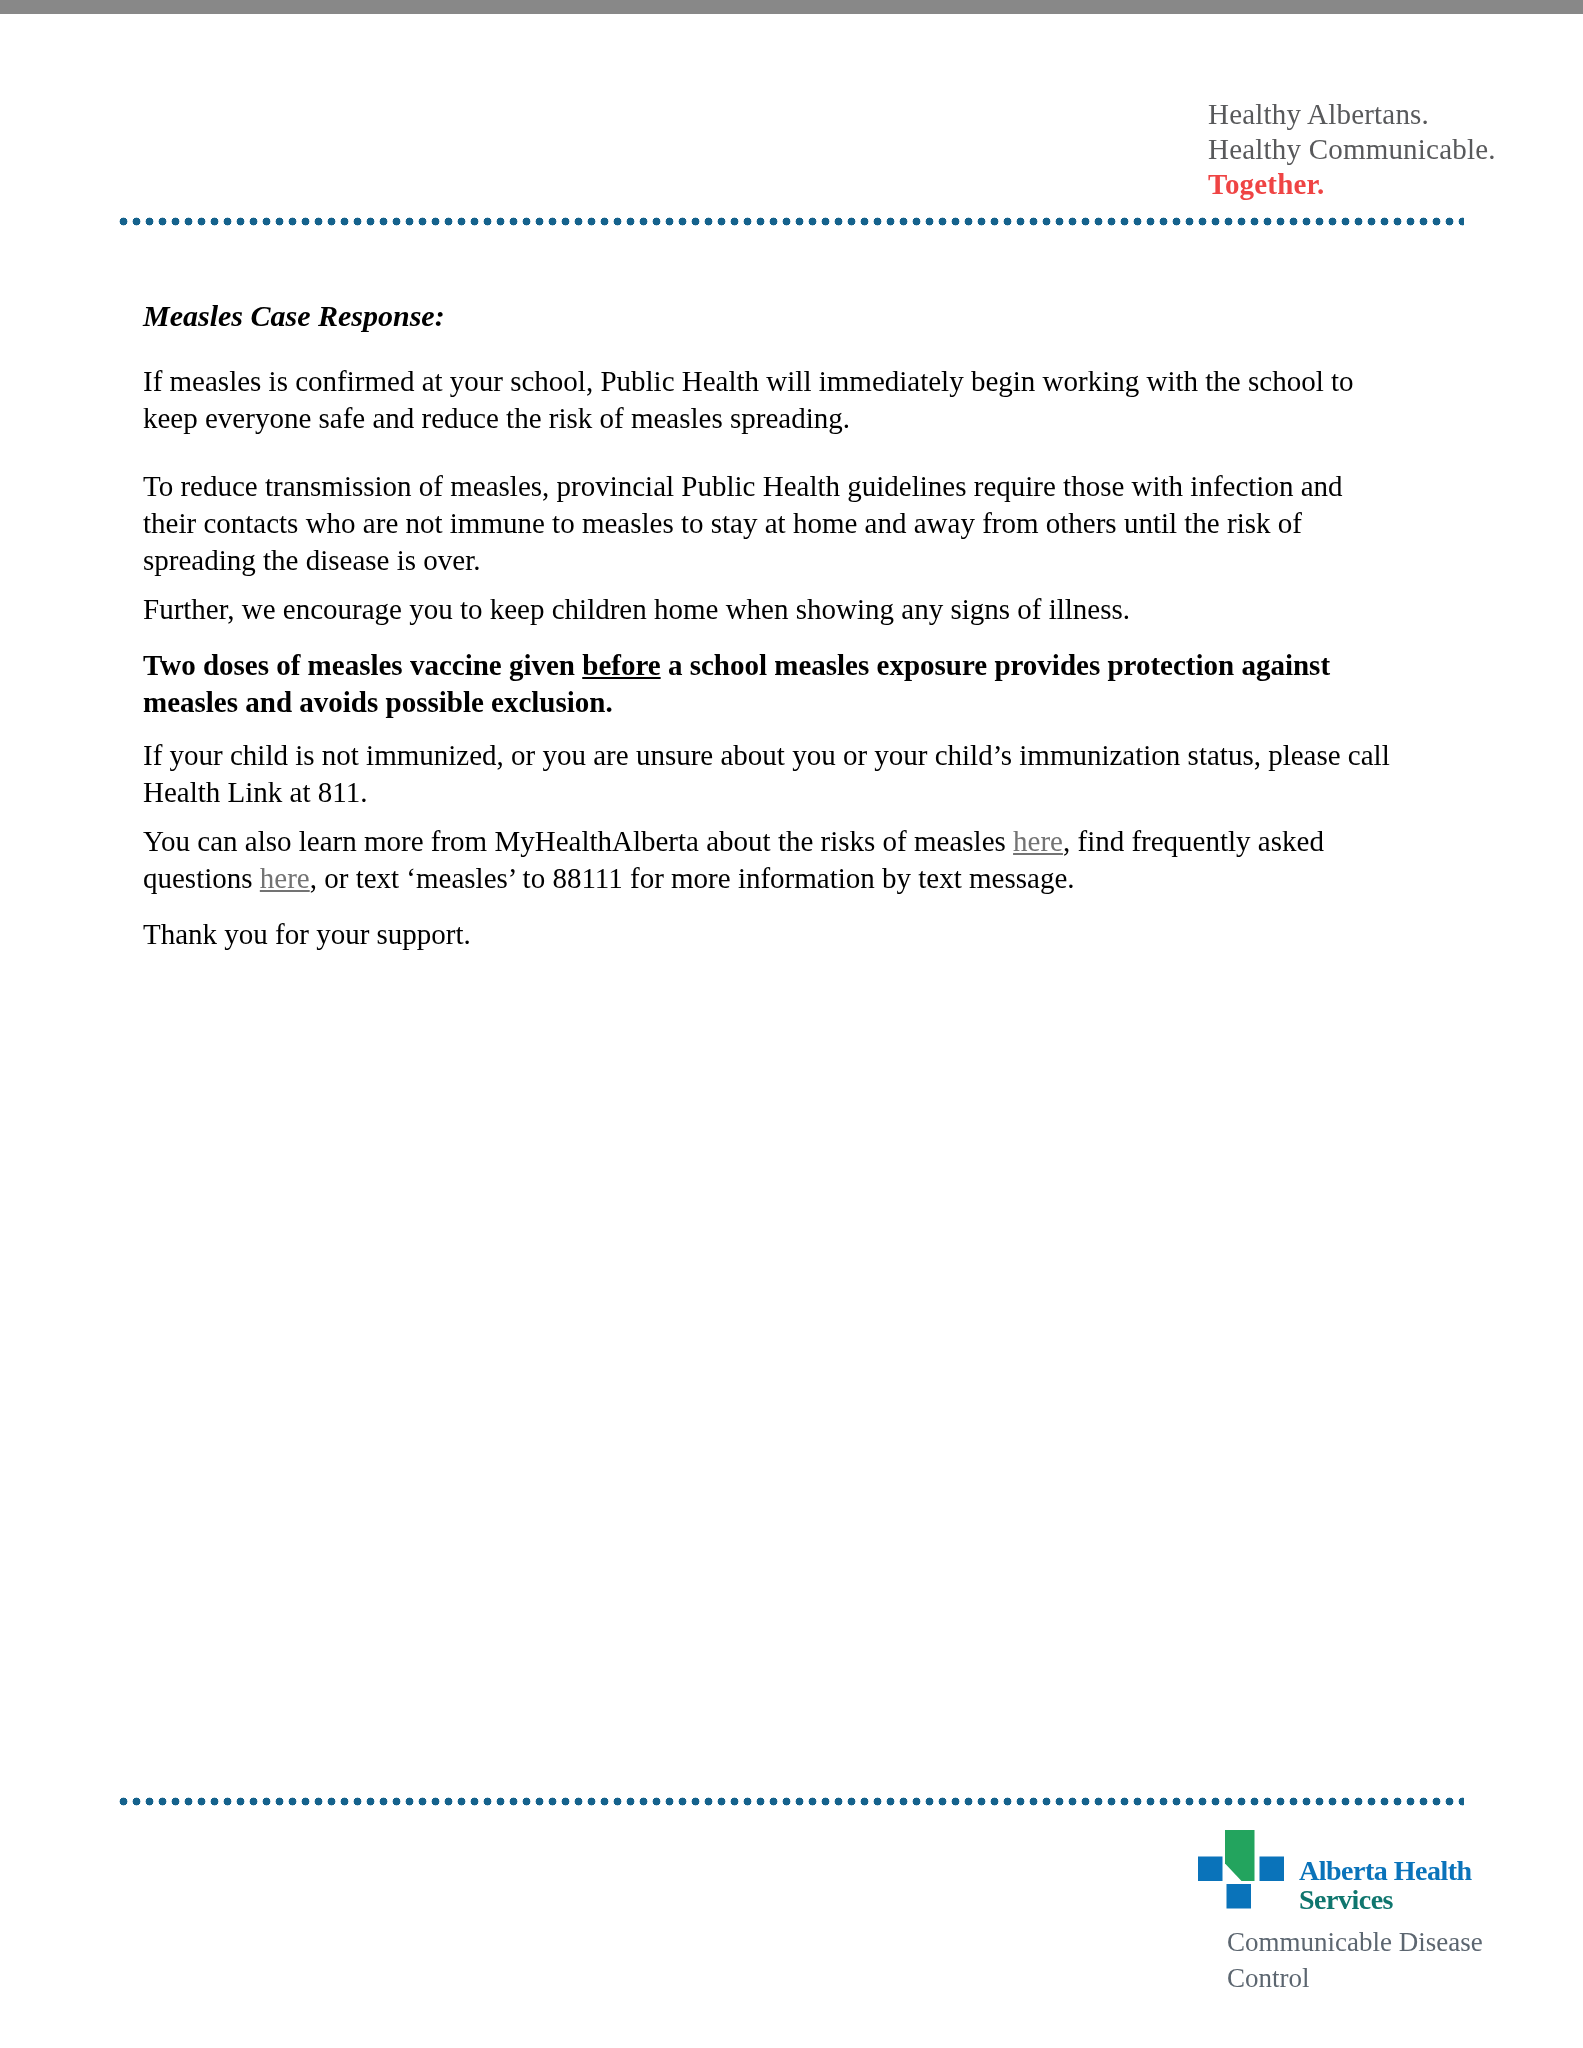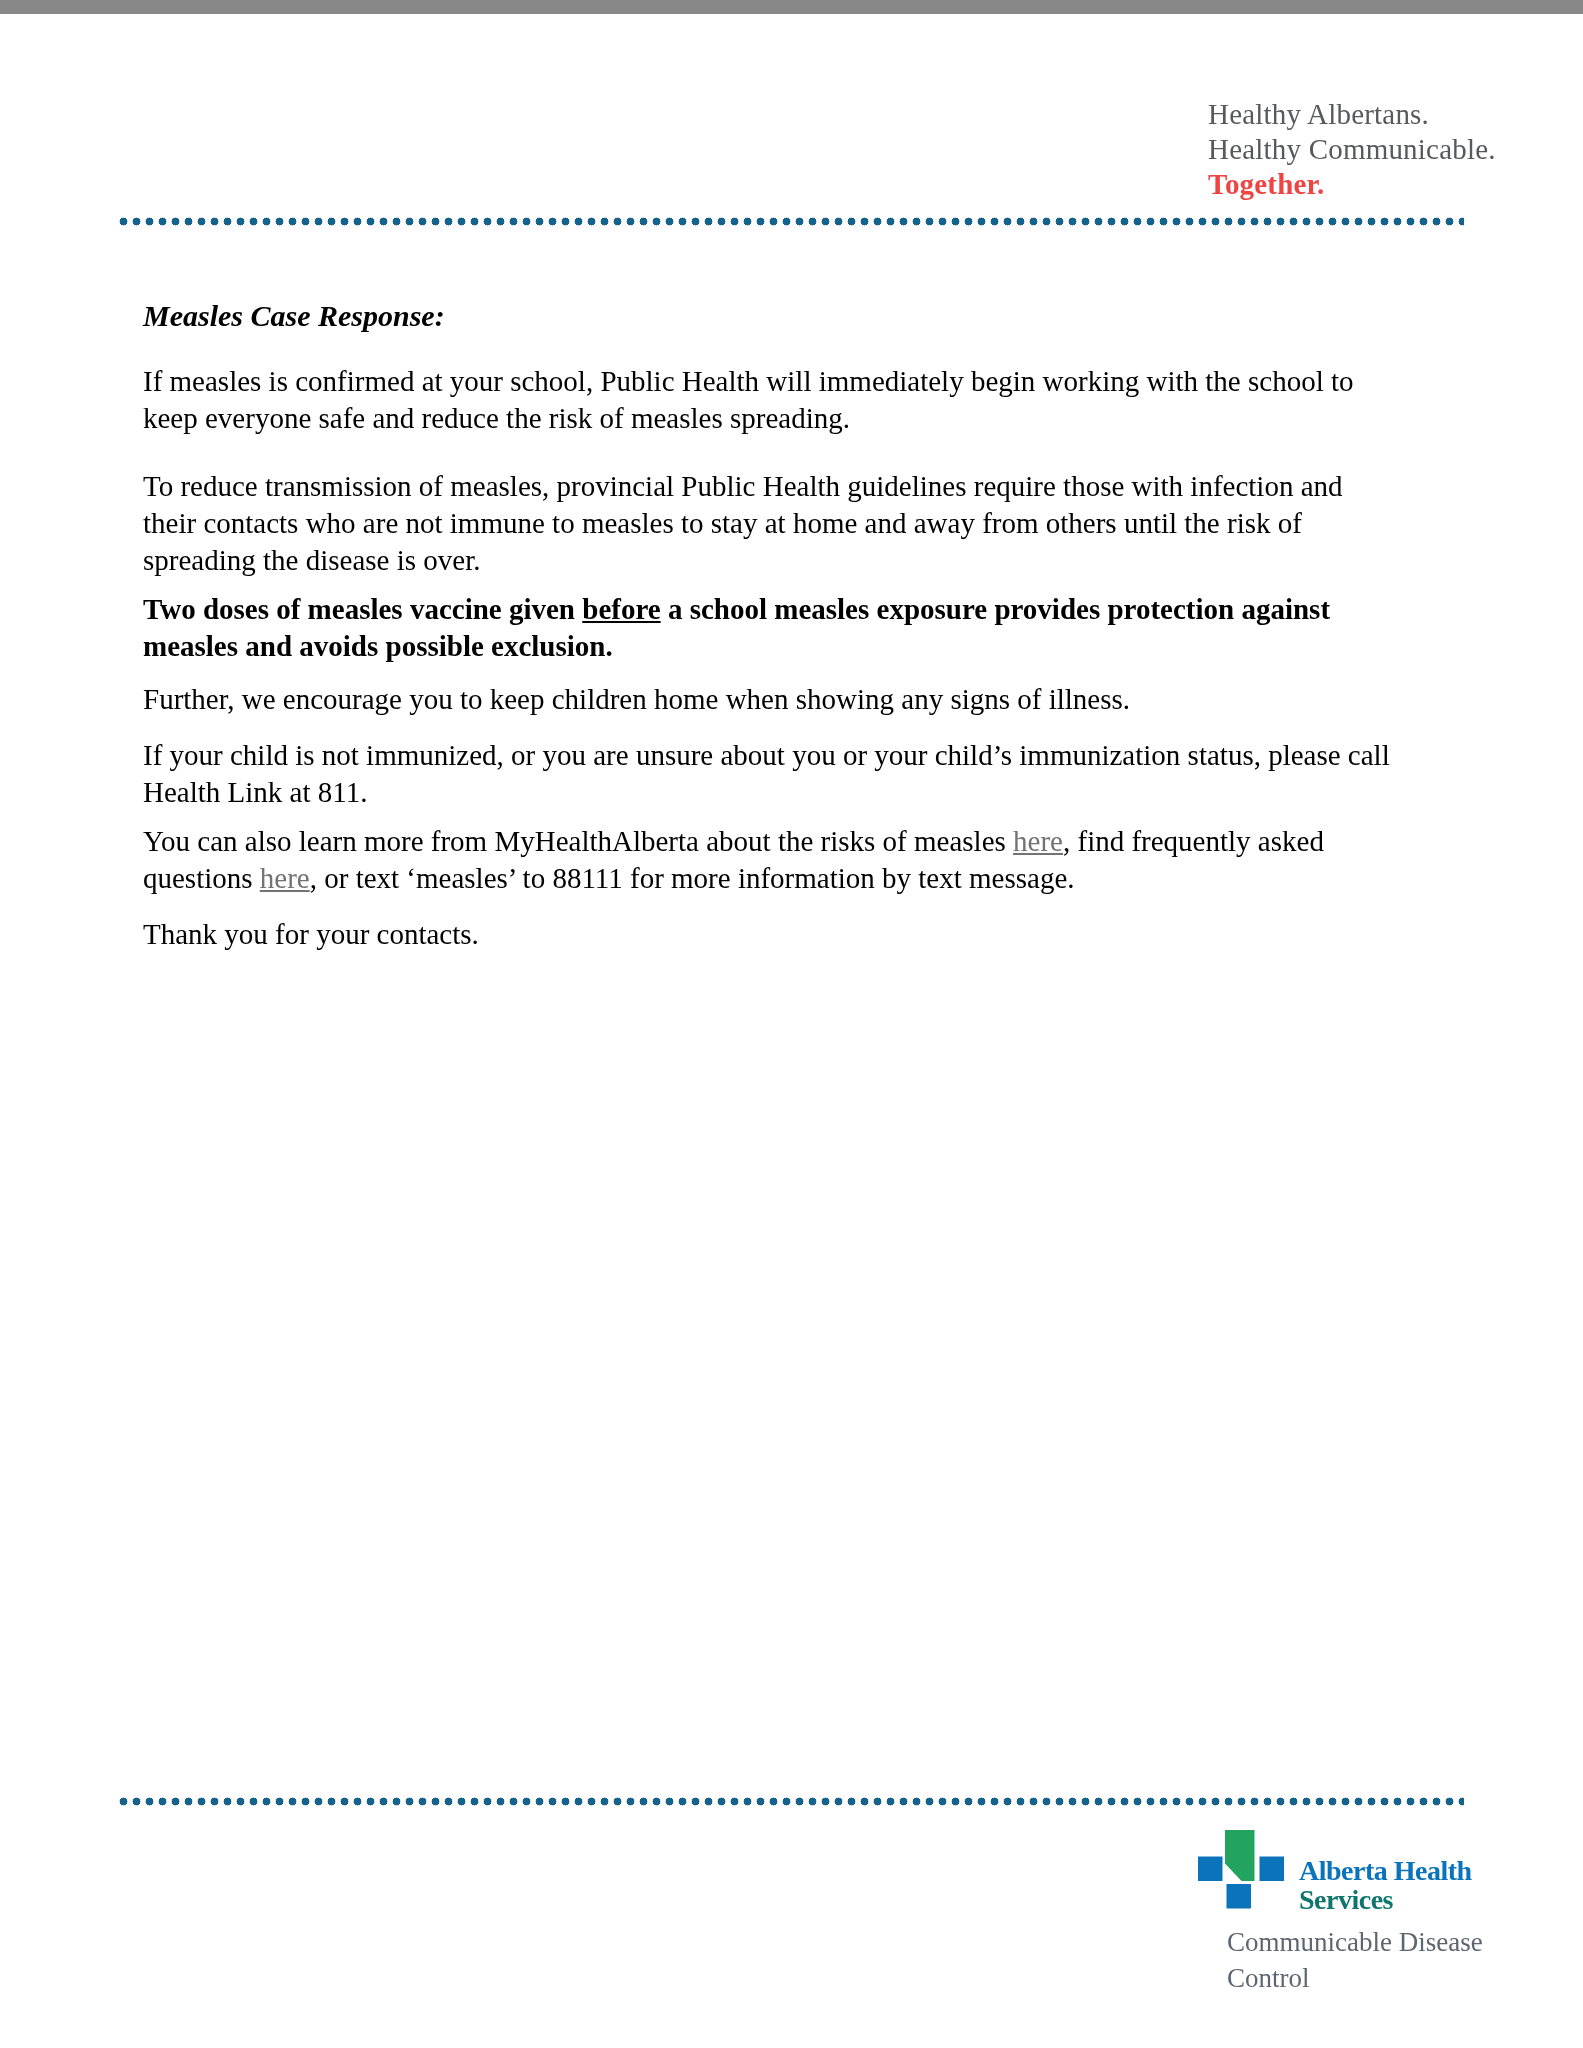--- a/index.html
+++ b/index.html
@@ -87,30 +87,30 @@
   <div class="dots top"></div>
 
   <div class="content">
 
     <div class="sec-title">Measles Case Response:</div>
 
     <p class="para">If measles is confirmed at your school, Public Health will immediately begin working with the school to keep everyone safe and reduce the risk of measles spreading.</p>
 
     <p class="para tight">To reduce transmission of measles, provincial Public Health guidelines require those with infection and their contacts who are not immune to measles to stay at home and away from others until the risk of spreading the disease is over.</p>
 
+    <p class="para mid">Further, we encourage you to keep children home when showing any signs of illness.</p>
+
     <p class="para bold"><span>Two doses of measles vaccine given </span><span class="u">before</span><span> a school measles exposure provides protection against measles and avoids possible exclusion.</span></p>
-
-    <p class="para mid">Further, we encourage you to keep children home when showing any signs of illness.</p>
 
 
     <p class="para tight">If your child is not immunized, or you are unsure about you or your child’s immunization status, please call Health Link at 811.</p>
 
     <p class="para mid"><span>You can also learn more from MyHealthAlberta about the risks of measles </span><a class="doclink">here</a><span>, find frequently asked questions </span><a class="doclink">here</a><span>, or text ‘measles’ to 88111 for more information by text message.</span></p>
 
-    <p class="para">Thank you for your contacts.</p>
+    <p class="para">Thank you for your support.</p>
 
   </div>
 
   <div class="dots bottom"></div>
 
   <div class="footer">
     <div class="logo-row">
       <svg class="logo-mark" viewBox="0 0 86 80" xmlns="http://www.w3.org/2000/svg">
         <rect x="0" y="26.5" width="24.5" height="24.5" fill="#0A73BA"></rect>
         <rect x="61.5" y="26.5" width="24.5" height="24.5" fill="#0A73BA"></rect>

